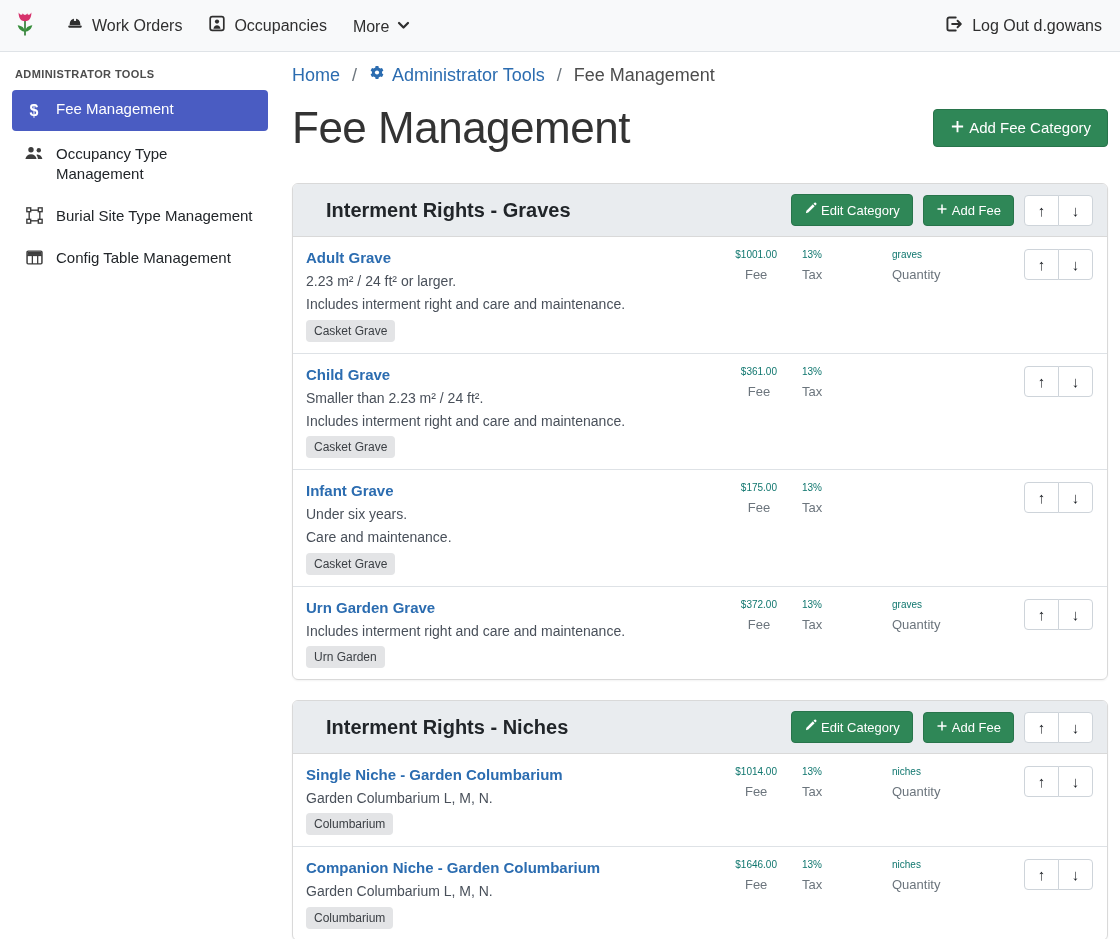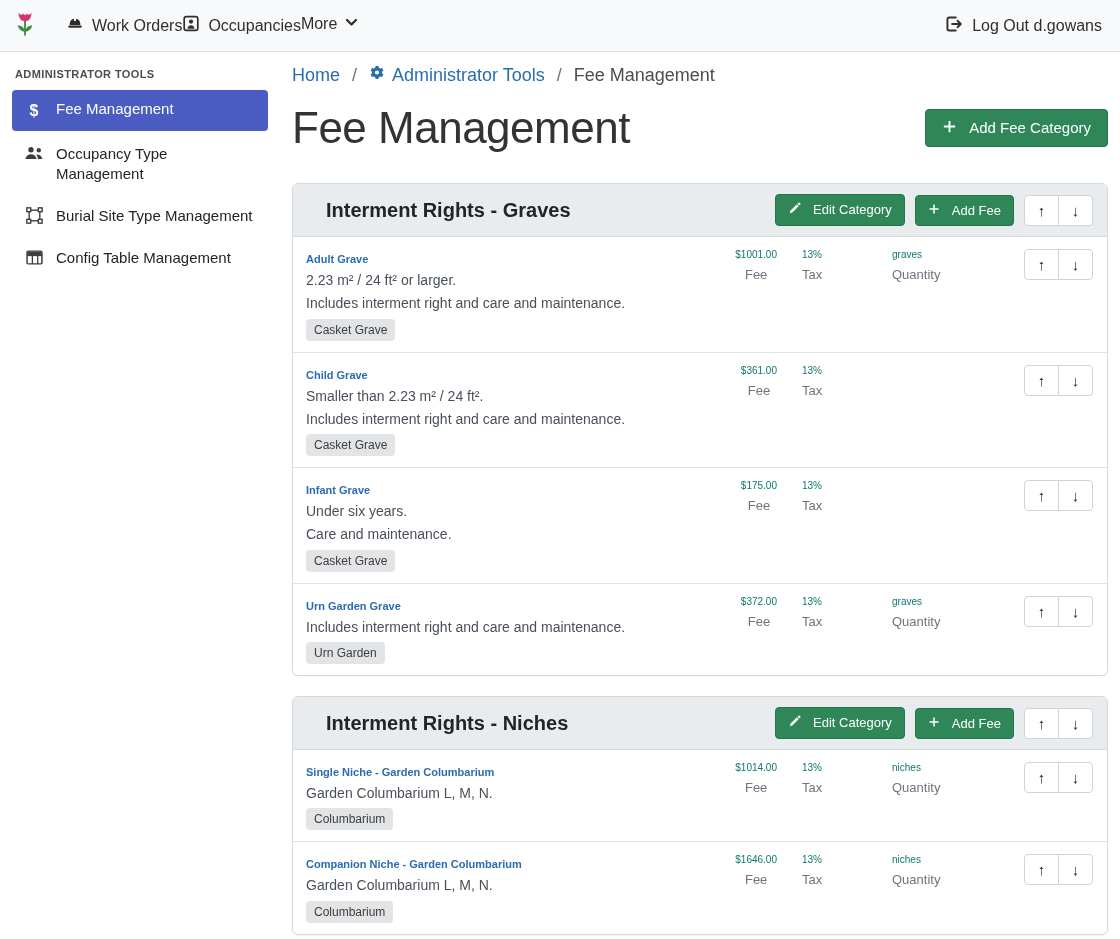--- a/index.html
+++ b/index.html
@@ -3,21 +3,21 @@
 <meta charset="utf-8">
 <style>
   * { margin:0; padding:0; box-sizing:border-box; }
   html,body { width:1120px; height:939px; overflow:hidden; background:#fff;
     font-family:"Liberation Sans", sans-serif; color:#212529; }
 
   
   .navbar { height:52px; background:#f8f9fa; border-bottom:1px solid #dfe3e7;
     display:flex; align-items:center; padding:0 14px; }
   .brand { display:flex; align-items:center; gap:9px; font-size:17px; font-weight:700; color:#212529; }
-  .nav-items { display:flex; align-items:flex-start; margin-left:30px; }
+  .nav-items { display:flex; align-items:flex-end; gap:26px; margin-left:30px; }
   .nav-item { display:flex; align-items:center; gap:8px; font-size:16px; color:#2f2f2f; cursor:pointer; }
   .nav-right { margin-left:auto; display:flex; align-items:center; gap:9px;
     font-size:16px; color:#2f2f2f; cursor:pointer; padding-right:4px; }
 
   
   .layout { display:flex; height:887px; }
   .sidebar { width:280px; flex:0 0 280px; padding:12px 12px 0 12px; }
   .sidebar-header { font-size:11px; font-weight:700; color:#4d4d4d; letter-spacing:.4px; margin:4px 0 10px 3px; }
   .side-item { display:flex; align-items:flex-start; gap:12px; padding:9px 12px; border-radius:4px;
     font-size:15px; color:#212529; cursor:pointer; margin-bottom:4px; line-height:1.35; }
@@ -31,21 +31,21 @@
   .breadcrumb { display:flex; align-items:center; font-size:18px; color:#4d4d4d; }
   .breadcrumb a { color:#2b6cb0; text-decoration:none; cursor:pointer; }
   .crumb-sep { margin:0 12px; color:#6c757d; }
   .crumb-section { display:flex; align-items:center; gap:7px; }
 
   
   .title-row { display:flex; align-items:center; justify-content:space-between; margin-top:14px; }
   .page-title { font-size:44px; font-weight:400; color:#333; letter-spacing:-.5px; line-height:1.25; }
 
   
-  .btn { display:inline-flex; gap:12px; border-radius:4px; cursor:pointer;
+  .btn { display:inline-flex; align-items:center; gap:4px; border-radius:4px; cursor:pointer;
     border:1px solid transparent; font-family:"Liberation Sans",sans-serif; }
   .btn-green { background:#2f8757; border-color:#28744b; color:#fff; }
   .btn-lg { font-size:15px; padding:9px 16px; }
   .btn-sm { font-size:13px; padding:7px 12px; }
   .arrow-group { display:flex; }
   .arrow-btn { width:35px; height:31px; background:#fff; border:1px solid #ced4da; color:#1f2328;
     font-size:15px; display:flex; align-items:center; justify-content:center; cursor:pointer; }
   .arrow-btn.up { border-radius:4px 0 0 4px; }
   .arrow-btn.down { border-radius:0 4px 4px 0; margin-left:-1px; }
 
@@ -55,21 +55,21 @@
   .card + .card { margin-top:20px; }
   .card-header { background:#e9ecef; border-bottom:1px solid #d9d9d9; padding:10px 14px 10px 33px;
     display:flex; align-items:center; min-height:52px; }
   .card-title { font-size:20px; font-weight:700; color:#212529; }
   .card-controls { margin-left:auto; display:flex; align-items:center; gap:10px; }
 
   
   .fee-row { display:flex; align-items:flex-start; padding:12px 14px 11px 13px; border-bottom:1px solid #dee2e6; }
   .fee-row:last-child { border-bottom:none; }
   .fee-left { flex:1; min-width:0; padding-right:8px; }
-  .fee-name { display:inline-block; color:#2b6cb0; font-weight:700; font-size:11px; cursor:pointer; margin-bottom:5px; }
+  .fee-name { display:inline-block; color:#2b6cb0; font-weight:700; font-size:15px; cursor:pointer; margin-bottom:5px; }
   .fee-desc { font-size:14px; color:#49505a; line-height:1.45; margin-bottom:3px; }
   .badge { display:inline-block; background:#e3e4e6; color:#3c4045; font-size:12px;
     padding:4px 8px; border-radius:4px; margin-top:2px; }
   .col { display:flex; flex-direction:column; align-items:flex-start; }
   .col-fee { width:110px; align-items:flex-end; padding-right:25px; }
   .stack { display:flex; flex-direction:column; align-items:center; }
   .col-tax { width:90px; }
   .col-qty { width:131px; }
   .col-val { font-size:10px; color:#0f766e; }
   .col-lbl { font-size:13px; color:#6c757d; margin-top:7px; }

